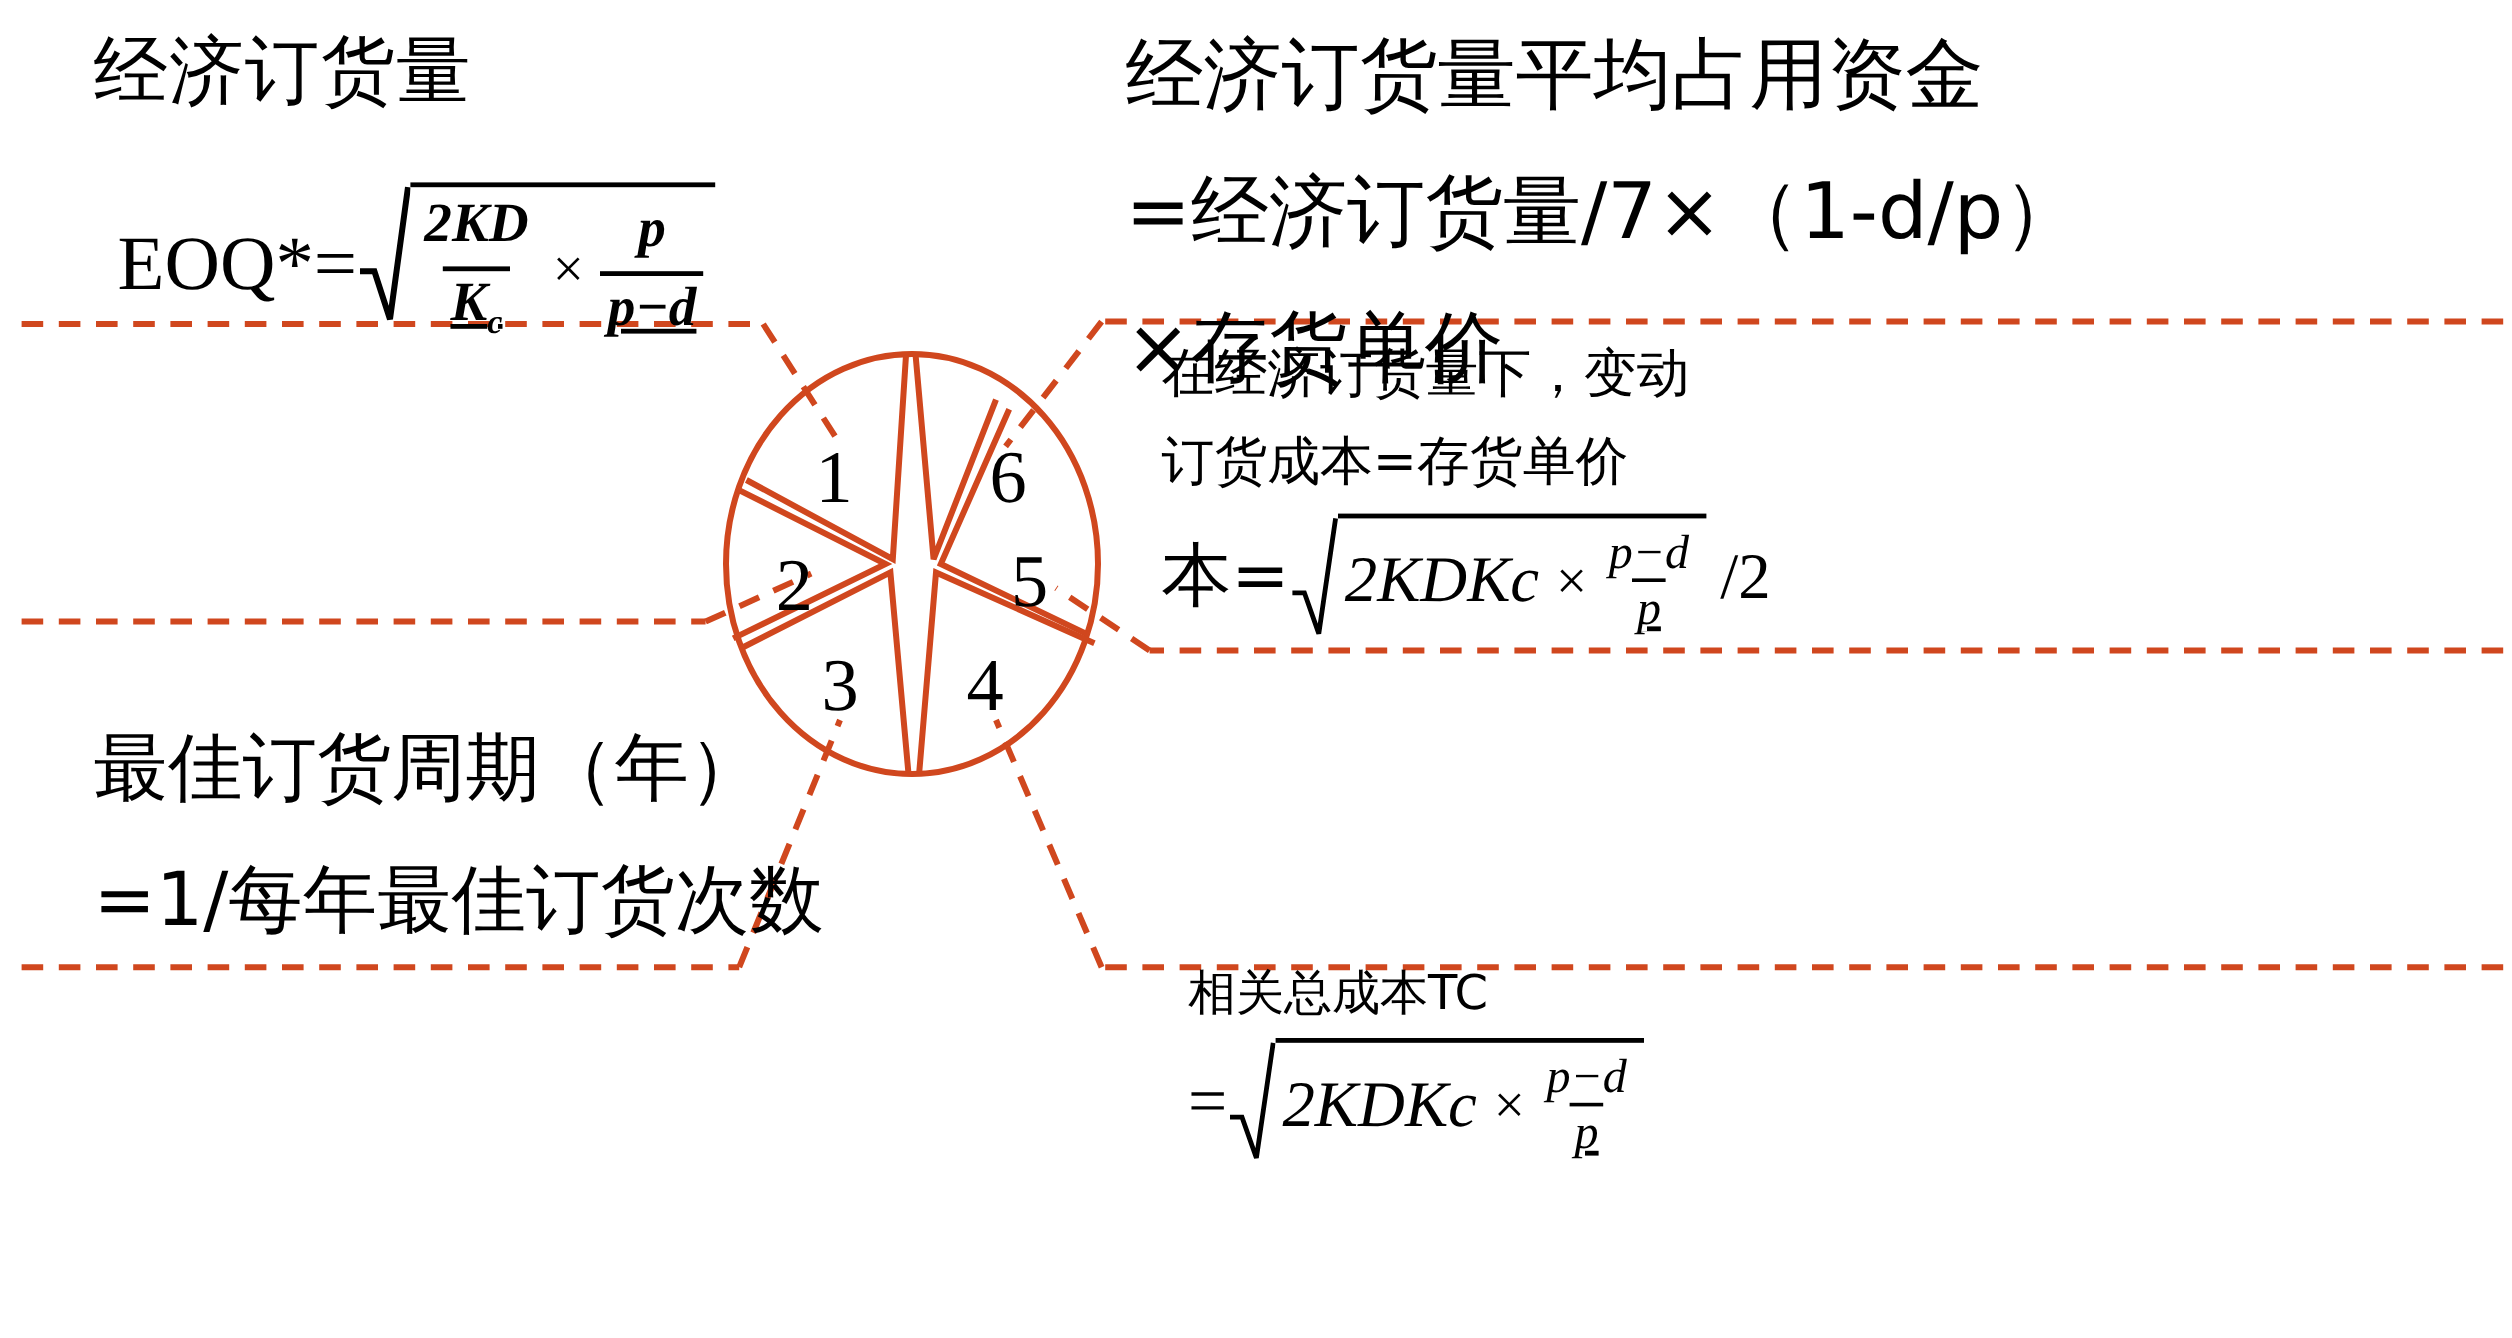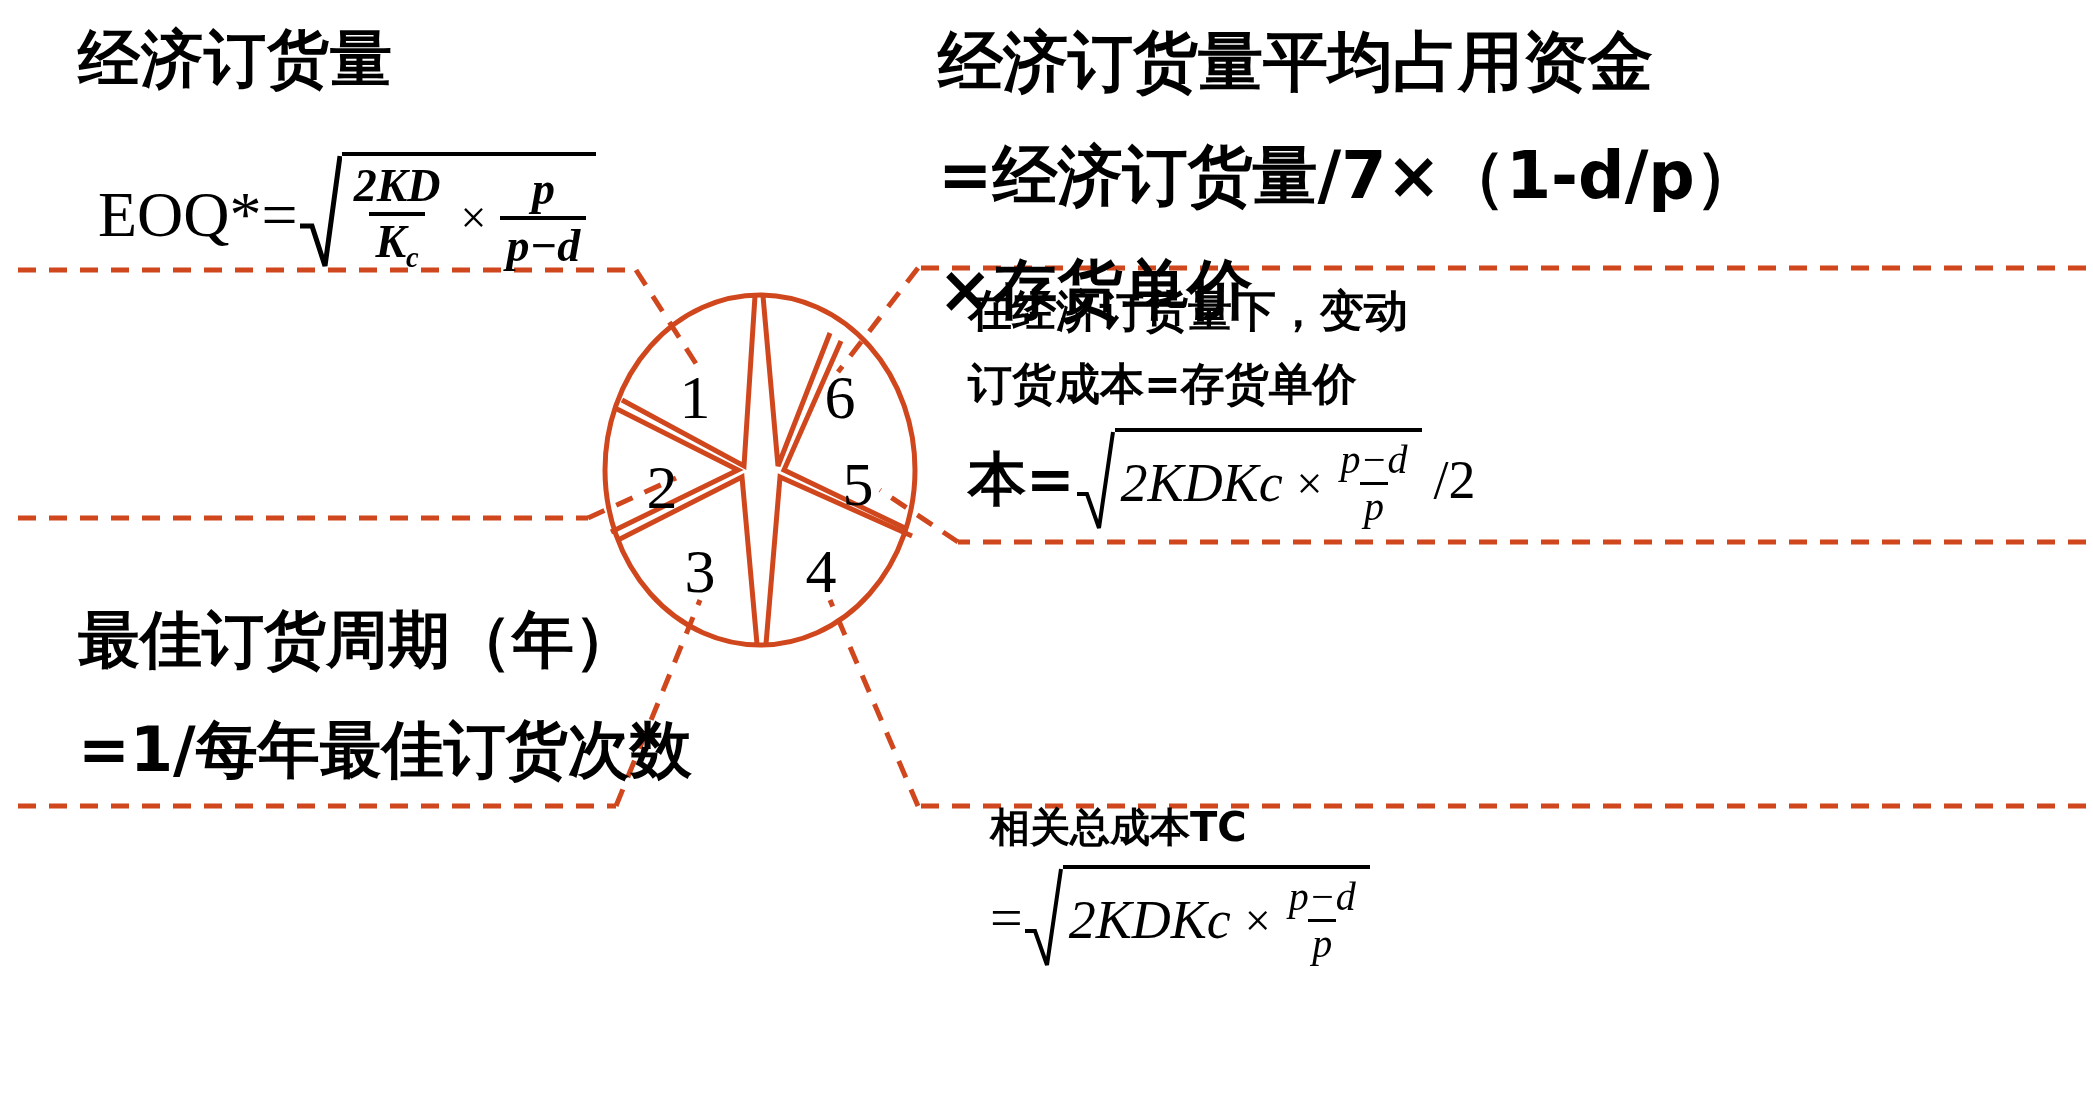--- a/index.html
+++ b/index.html
@@ -27,21 +27,21 @@
   }
   .txt {
     position: absolute;
     font-family: "Liberation Serif", "DejaVu Serif", serif;
     color: #000000;
     white-space: nowrap;
     line-height: 1.0;
   }
   .cjk {
     font-family: "DejaVu Sans", "Liberation Sans", sans-serif;
-    font-weight: 700;
+    font-weight: 400;
   }
 
   
   .blk { position: absolute; }
 
   #blk-tl       { left: 78px;  top: 28px;  }
   #blk-tl .l1   { font-size: 62px; letter-spacing: 1px; }
 
   #eoq-row      { position: absolute; left: 98px; top: 152px;
                   display: flex; align-items: center; }
@@ -91,22 +91,22 @@
     padding: 6px 10px 4px 6px;
   }
 
   .frac {
     display: inline-flex;
     flex-direction: column;
     align-items: center;
     vertical-align: middle;
     line-height: 1.05;
   }
-  .frac .num { padding: 0 6px 2px 6px; }
-  .frac .den { padding: 2px 6px 0 6px; border-top: 4px solid #000; }
+  .frac .num { padding: 0 6px 12px 6px; }
+  .frac .den { padding: 2px 6px 0 6px; border-top: 4px solid #000; text-decoration: underline; }
 
   .frac-thin .num { padding: 0 4px 1px 4px; }
   .frac-thin .den { padding: 1px 4px 0 4px; border-top: 3px solid #000; }
 
   .times { padding: 0 14px; font-size: 46px; }
   .sub { font-size: 0.62em; vertical-align: sub; }
 
   .f-bold { font-weight: bold; font-style: italic; font-size: 46px; }
   .f-norm { font-style: italic; font-size: 54px; }
   .f-small { font-style: italic; font-size: 40px; }

